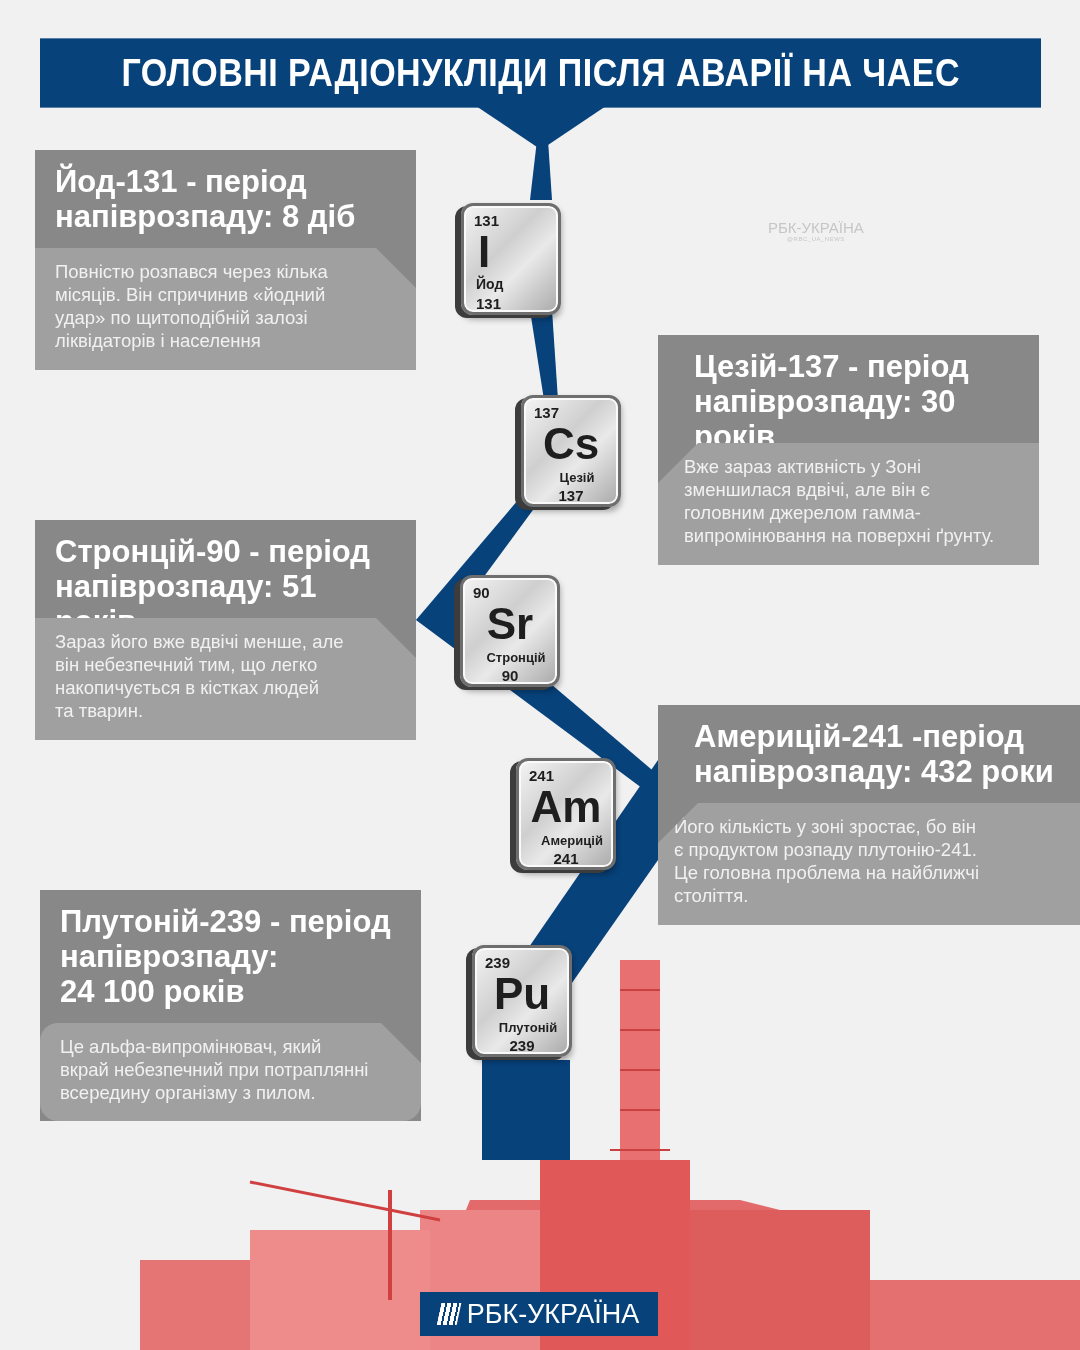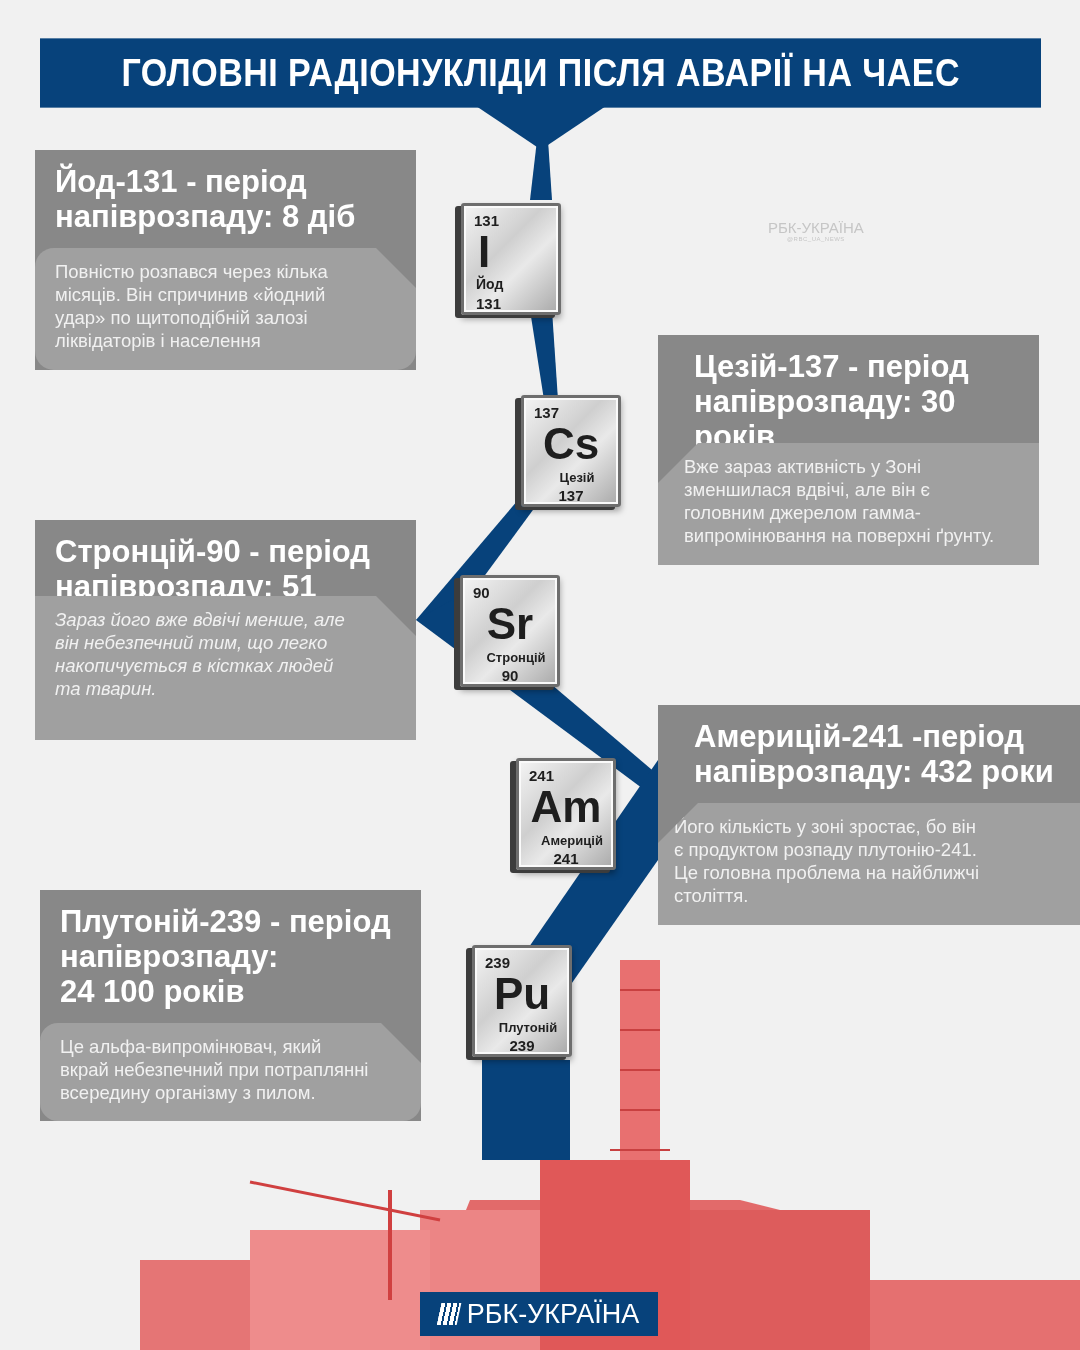--- a/index.html
+++ b/index.html
@@ -11,21 +11,21 @@
   .title-bar span { transform:scaleX(0.92); display:inline-block; white-space:nowrap; }
   svg.path { position:absolute; left:0; top:0; }
   .card { position:absolute; background:#888888; }
   .card .head { color:#fff; font-weight:bold; font-size:31px; line-height:35px; padding:14px 20px 0 20px; }
   .card .body { position:absolute; left:0; right:0; bottom:0; background:#a0a0a0; color:#f1f1f1;
     font-size:18.5px; line-height:23px; padding:12px 20px 0 20px; box-sizing:border-box; }
   .card.left .body { clip-path:polygon(0 0, calc(100% - 40px) 0, 100% 40px, 100% 100%, 0 100%); }
   .card.right .body { clip-path:polygon(40px 0, 100% 0, 100% 100%, 0 100%, 0 40px); padding-left:26px; }
   .card.right .head { padding-left:36px; }
   .body div { white-space:nowrap; }
-  .tile { position:absolute; width:100px; height:112px; border-radius:3px;
+  .tile { position:absolute; width:100px; height:112px; border-radius:12px;
     background:linear-gradient(135deg,#f4f4f4 0%,#cfcfcf 40%,#e9e9e9 60%,#a9a9a9 100%);
     border:3px solid #6e6e6e; box-shadow: -6px 3px 0 #3c3c3c, 0 4px 6px rgba(0,0,0,0.35), inset 0 0 0 2px #fafafa;
     color:#1e1e1e; font-weight:bold; text-align:center; box-sizing:border-box; }
   .tile .num { position:absolute; left:10px; top:6px; font-size:15px; }
   .tile .sym { position:absolute; left:0; right:0; top:22px; font-size:44px; line-height:48px; }
   .tile .nm { position:absolute; left:12px; right:0; top:72px; font-size:13px; }
   .tile .num2 { position:absolute; left:0; right:0; top:89px; font-size:15px; }
   .tile.iod .sym { text-align:left; left:14px; }
   .tile.iod .nm { text-align:left; left:12px; top:70px; font-size:14px; }
   .tile.iod .num2 { text-align:left; left:12px; }
@@ -51,21 +51,21 @@
   <polygon points="416,620 452,600 658,775 658,800" fill="#07427b"></polygon>
   <polygon points="658,760 658,860 560,1000 520,960" fill="#07427b"></polygon>
   <rect x="482" y="1060" width="88" height="100" fill="#07427b"></rect>
 </svg>
 
 <div class="card left" style="left:35px;top:150px;width:381px;height:220px;">
   <div class="head">
     <div>Йод-131 - період</div>
     <div>напіврозпаду: 8 діб</div>
   </div>
-  <div class="body" style="height:122px;border-radius:19px;">
+  <div class="body" style="height:122px;">
     <div>Повністю розпався через кілька</div>
     <div>місяців. Він спричинив «йодний</div>
     <div>удар» по щитоподібній залозі</div>
     <div>ліквідаторів і населення</div>
   </div>
 </div>
 
 <div class="card right" style="left:658px;top:335px;width:381px;height:230px;">
   <div class="head">
     <div>Цезій-137 - період</div>
@@ -77,21 +77,21 @@
     <div>головним джерелом гамма-</div>
     <div>випромінювання на поверхні ґрунту.</div>
   </div>
 </div>
 
 <div class="card left" style="left:35px;top:520px;width:381px;height:220px;">
   <div class="head">
     <div>Стронцій-90 - період</div>
     <div>напіврозпаду: 51 років</div>
   </div>
-  <div class="body" style="height:144px;font-style:italic;">
+  <div class="body" style="height:122px;">
     <div>Зараз його вже вдвічі менше, але</div>
     <div>він небезпечний тим, що легко</div>
     <div>накопичується в кістках людей</div>
     <div>та тварин.</div>
   </div>
 </div>
 
 <div class="card right" style="left:658px;top:705px;width:435px;height:220px;">
   <div class="head">
     <div>Америцій-241 -період</div>

